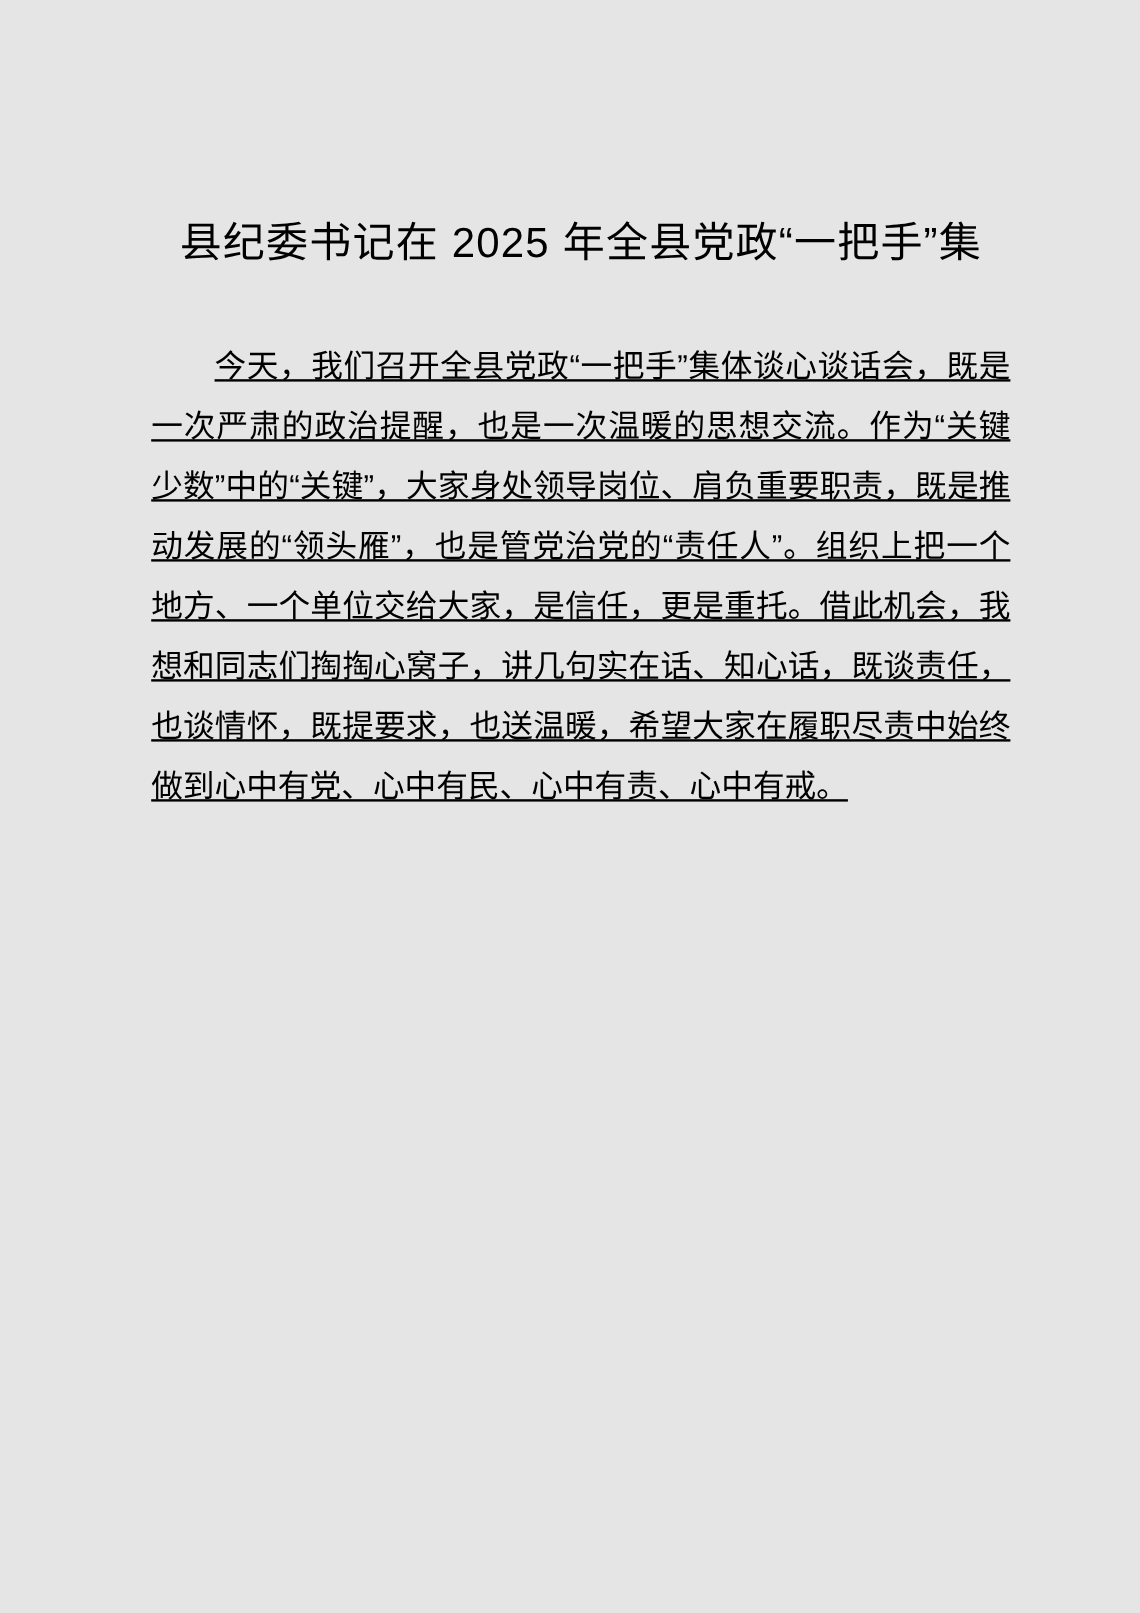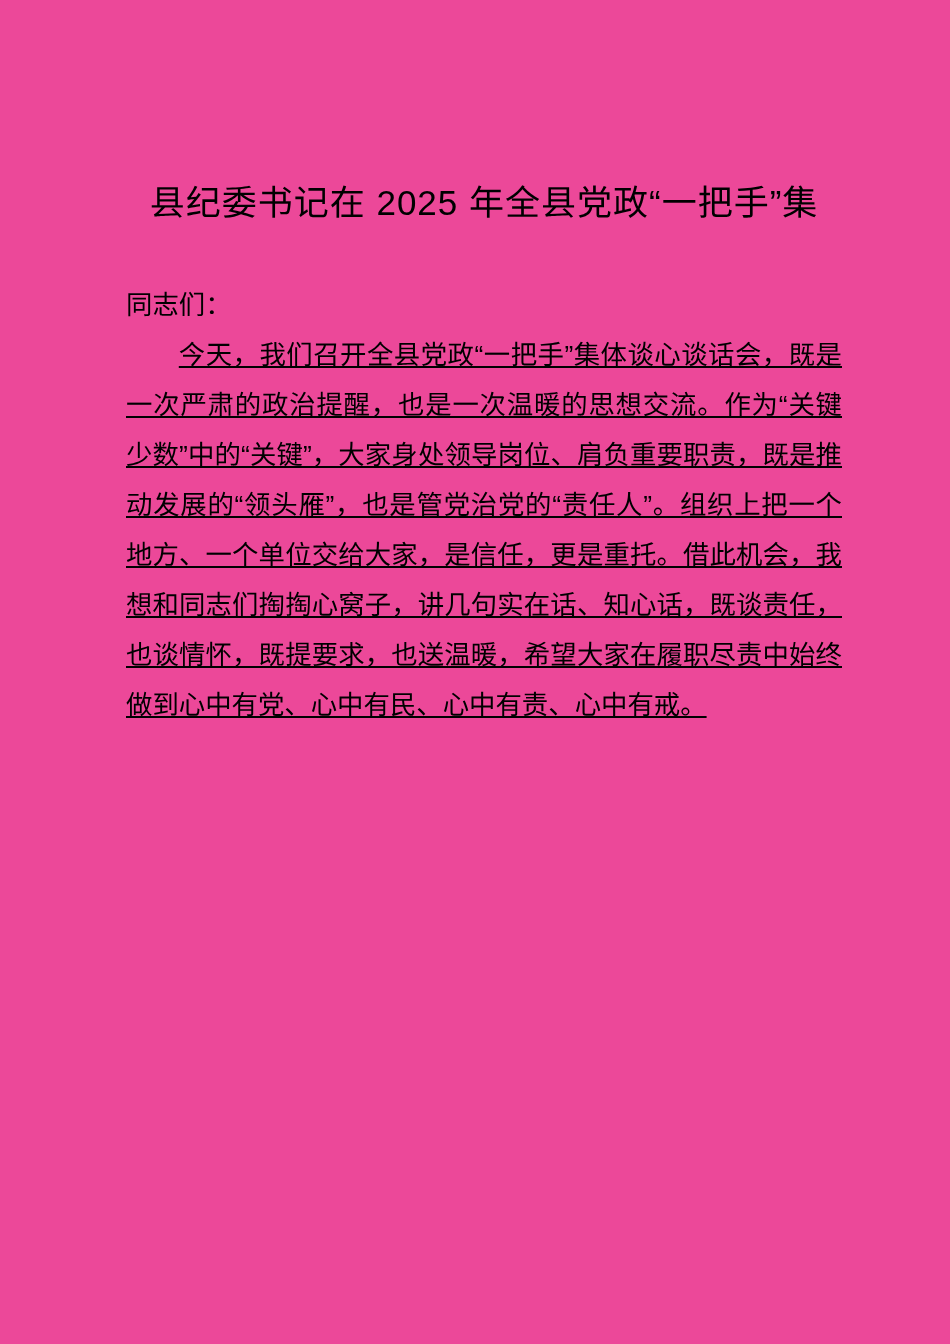--- a/index.html
+++ b/index.html
@@ -4,21 +4,21 @@
 <style>
   html, body {
     margin: 0;
     padding: 0;
     background: #ffffff;
   }
   .page {
     position: relative;
     width: 950px;
     height: 1344px;
-    background: #ec4899;
+    background: #e5e5e5;
     color: #000000;
     font-family: "Liberation Sans", "DejaVu Sans", sans-serif;
     box-sizing: border-box;
     padding: 178px 108px 0 126px;
     overflow: hidden;
   }
   .doc-title {
     font-size: 35px;
     line-height: 50px;
     font-weight: 400;
@@ -46,19 +46,18 @@
 </style>
 </head>
 <body>
 
 <div class="page">
 
   <h1 class="doc-title">
     <span class="title-line">县纪委书记在 2025 年全县党政“一把手”集</span>
   </h1>
 
-  <p class="salutation">同志们：</p>
 
   <p class="para indent">今天，我们召开全县党政“一把手”集体谈心谈话会，既是一次严肃的政治提醒，也是一次温暖的思想交流。作为“关键少数”中的“关键”，大家身处领导岗位、肩负重要职责，既是推动发展的“领头雁”，也是管党治党的“责任人”。组织上把一个地方、一个单位交给大家，是信任，更是重托。借此机会，我想和同志们掏掏心窝子，讲几句实在话、知心话，既谈责任，也谈情怀，既提要求，也送温暖，希望大家在履职尽责中始终做到心中有党、心中有民、心中有责、心中有戒。</p>
 
 
 
 </div>
 
 </body></html>

